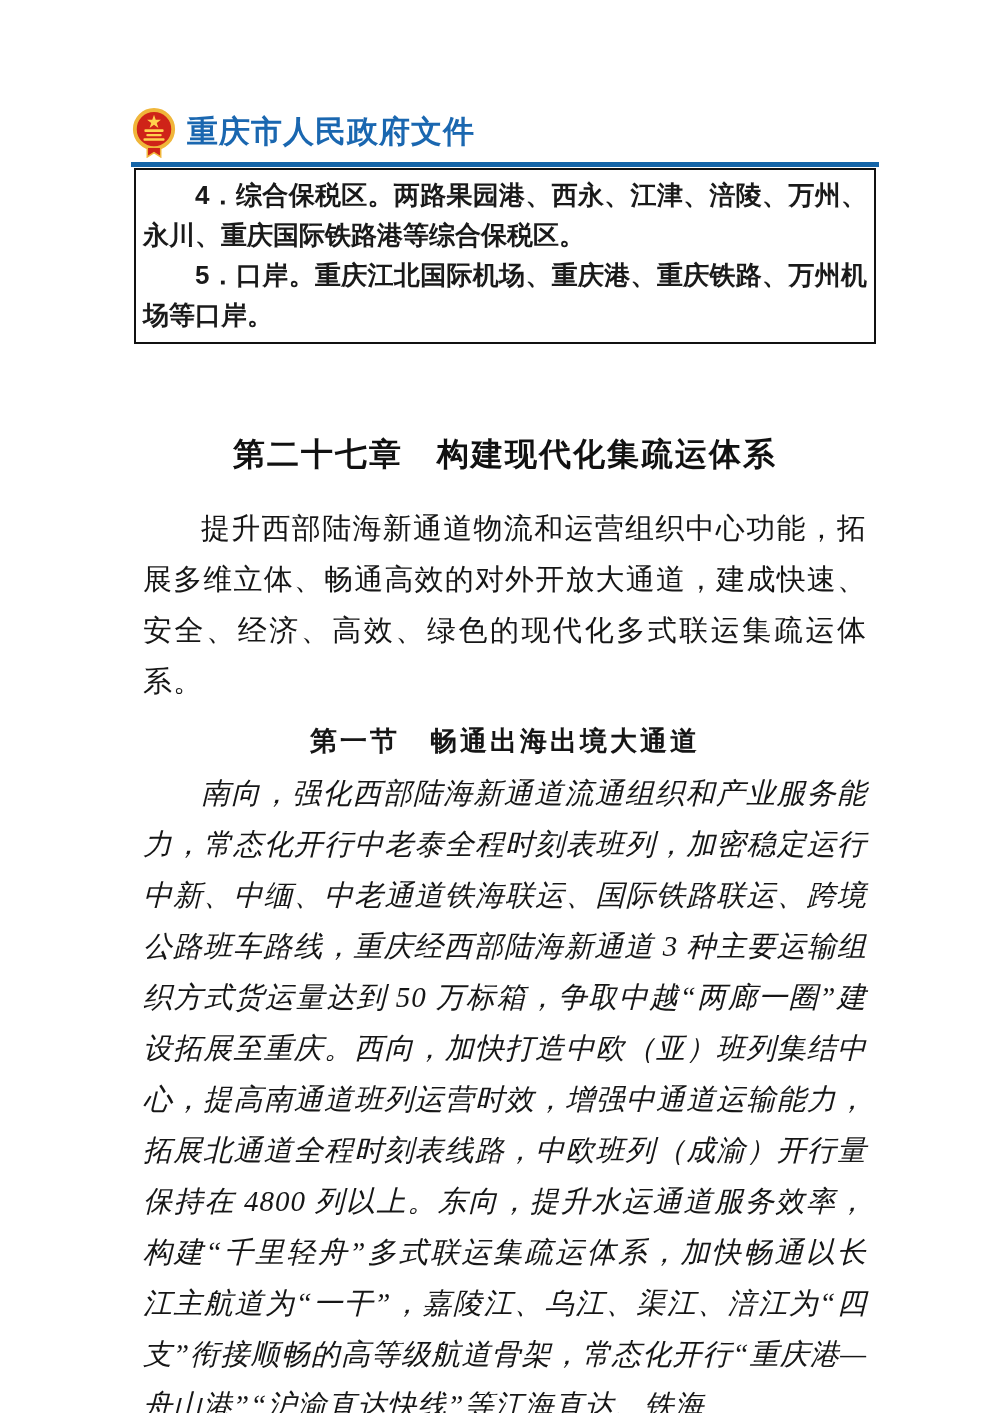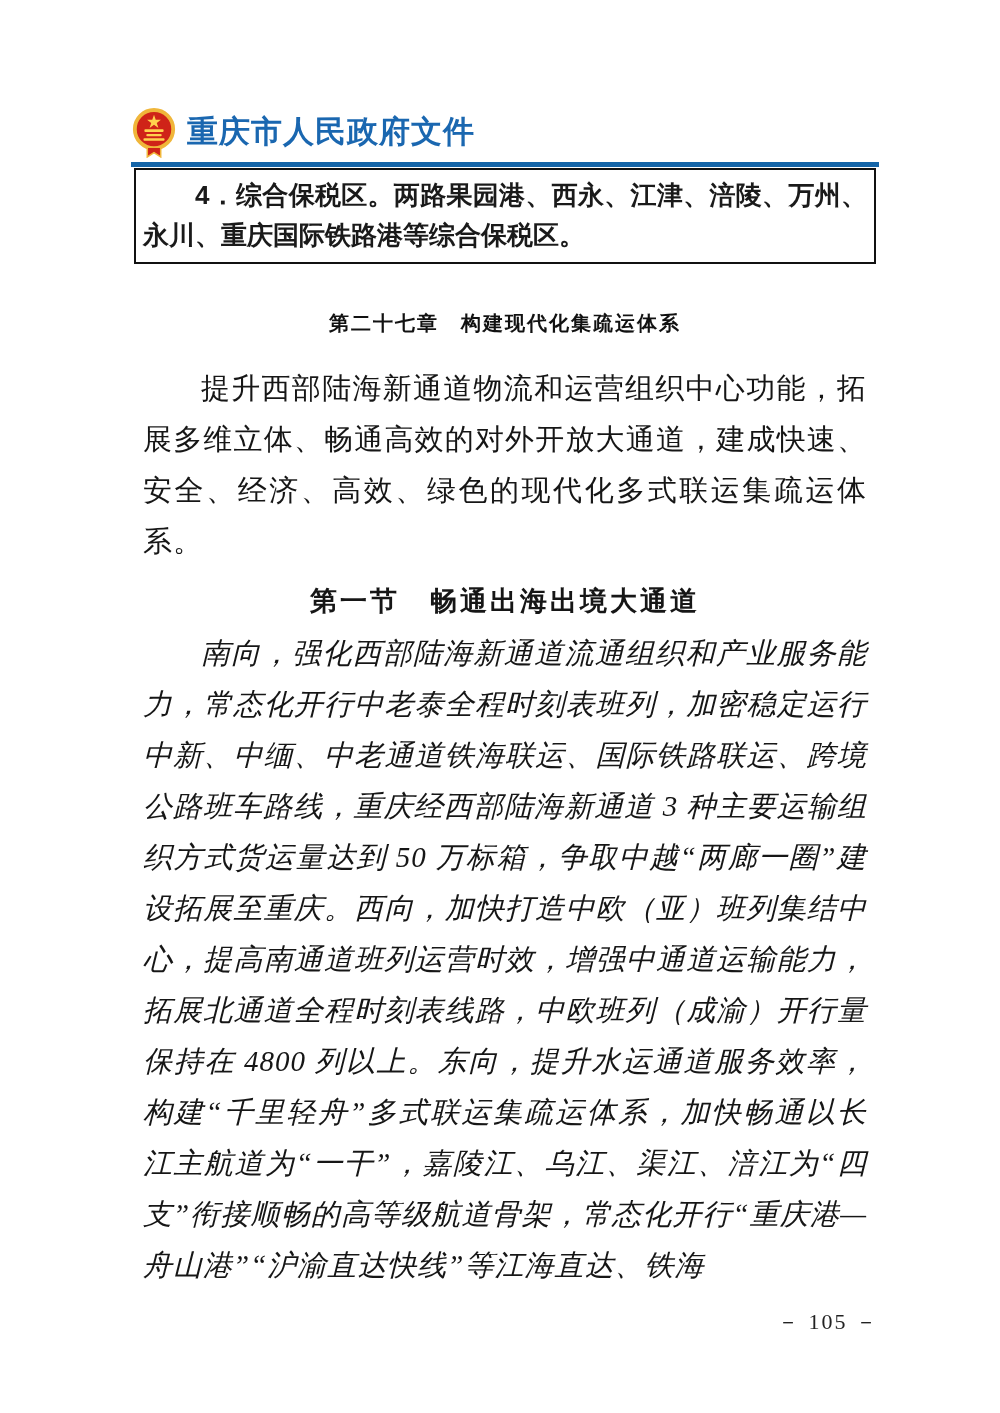--- a/index.html
+++ b/index.html
@@ -58,25 +58,25 @@
     font-size: 26px;
     line-height: 40px;
     text-align: justify;
   }
   .excerpt-box p {
     margin: 0;
     text-indent: 2em;
   }
   
   .chapter-title {
-    margin-top: 46px;
+    margin-top: 89px;
     text-align: center;
     font-family: Liberation Sans, sans-serif;
     font-weight: bold;
-    font-size: 20px;
+    font-size: 32px;
     letter-spacing: 2px;
     color: #111;
   }
   
   .body-para {
     margin: 12px;
     margin-top: 26px;
     font-size: 29px;
     line-height: 51px;
     text-align: justify;
@@ -126,20 +126,21 @@
           <rect x="13" y="33.5" width="22" height="2.6" rx="1" fill="#ffd24d"></rect>
           <path d="M17 43 h14 v10 l-7 -4.5 l-7 4.5 z" fill="#cf2318" stroke="#f0b63a" stroke-width="1.6"></path>
         </svg>
       </span>
       <span class="title">重庆市人民政府文件</span>
     </div>
     <div class="rule rule-header"></div>
 
     <div class="excerpt-box">
       <p>4．综合保税区。两路果园港、西永、江津、涪陵、万州、永川、重庆国际铁路港等综合保税区。</p>
+      <p>5．口岸。重庆江北国际机场、重庆港、重庆铁路、万州机场等口岸。</p>
     </div>
 
     <div class="chapter-title">第二十七章　构建现代化集疏运体系</div>
 
     <p class="body-para">提升西部陆海新通道物流和运营组织中心功能，拓展多维立体、畅通高效的对外开放大通道，建成快速、安全、经济、高效、绿色的现代化多式联运集疏运体系。</p>
 
     <div class="section-title">第一节　畅通出海出境大通道</div>
 
     <p class="body-para second">南向，强化西部陆海新通道流通组织和产业服务能力，常态化开行中老泰全程时刻表班列，加密稳定运行中新、中缅、中老通道铁海联运、国际铁路联运、跨境公路班车路线，重庆经西部陆海新通道 3 种主要运输组织方式货运量达到 50 万标箱，争取中越“两廊一圈”建设拓展至重庆。西向，加快打造中欧（亚）班列集结中心，提高南通道班列运营时效，增强中通道运输能力，拓展北通道全程时刻表线路，中欧班列（成渝）开行量保持在 4800 列以上。东向，提升水运通道服务效率，构建“千里轻舟”多式联运集疏运体系，加快畅通以长江主航道为“一干”，嘉陵江、乌江、渠江、涪江为“四支”衔接顺畅的高等级航道骨架，常态化开行“重庆港—舟山港”“沪渝直达快线”等江海直达、铁海</p>
 

